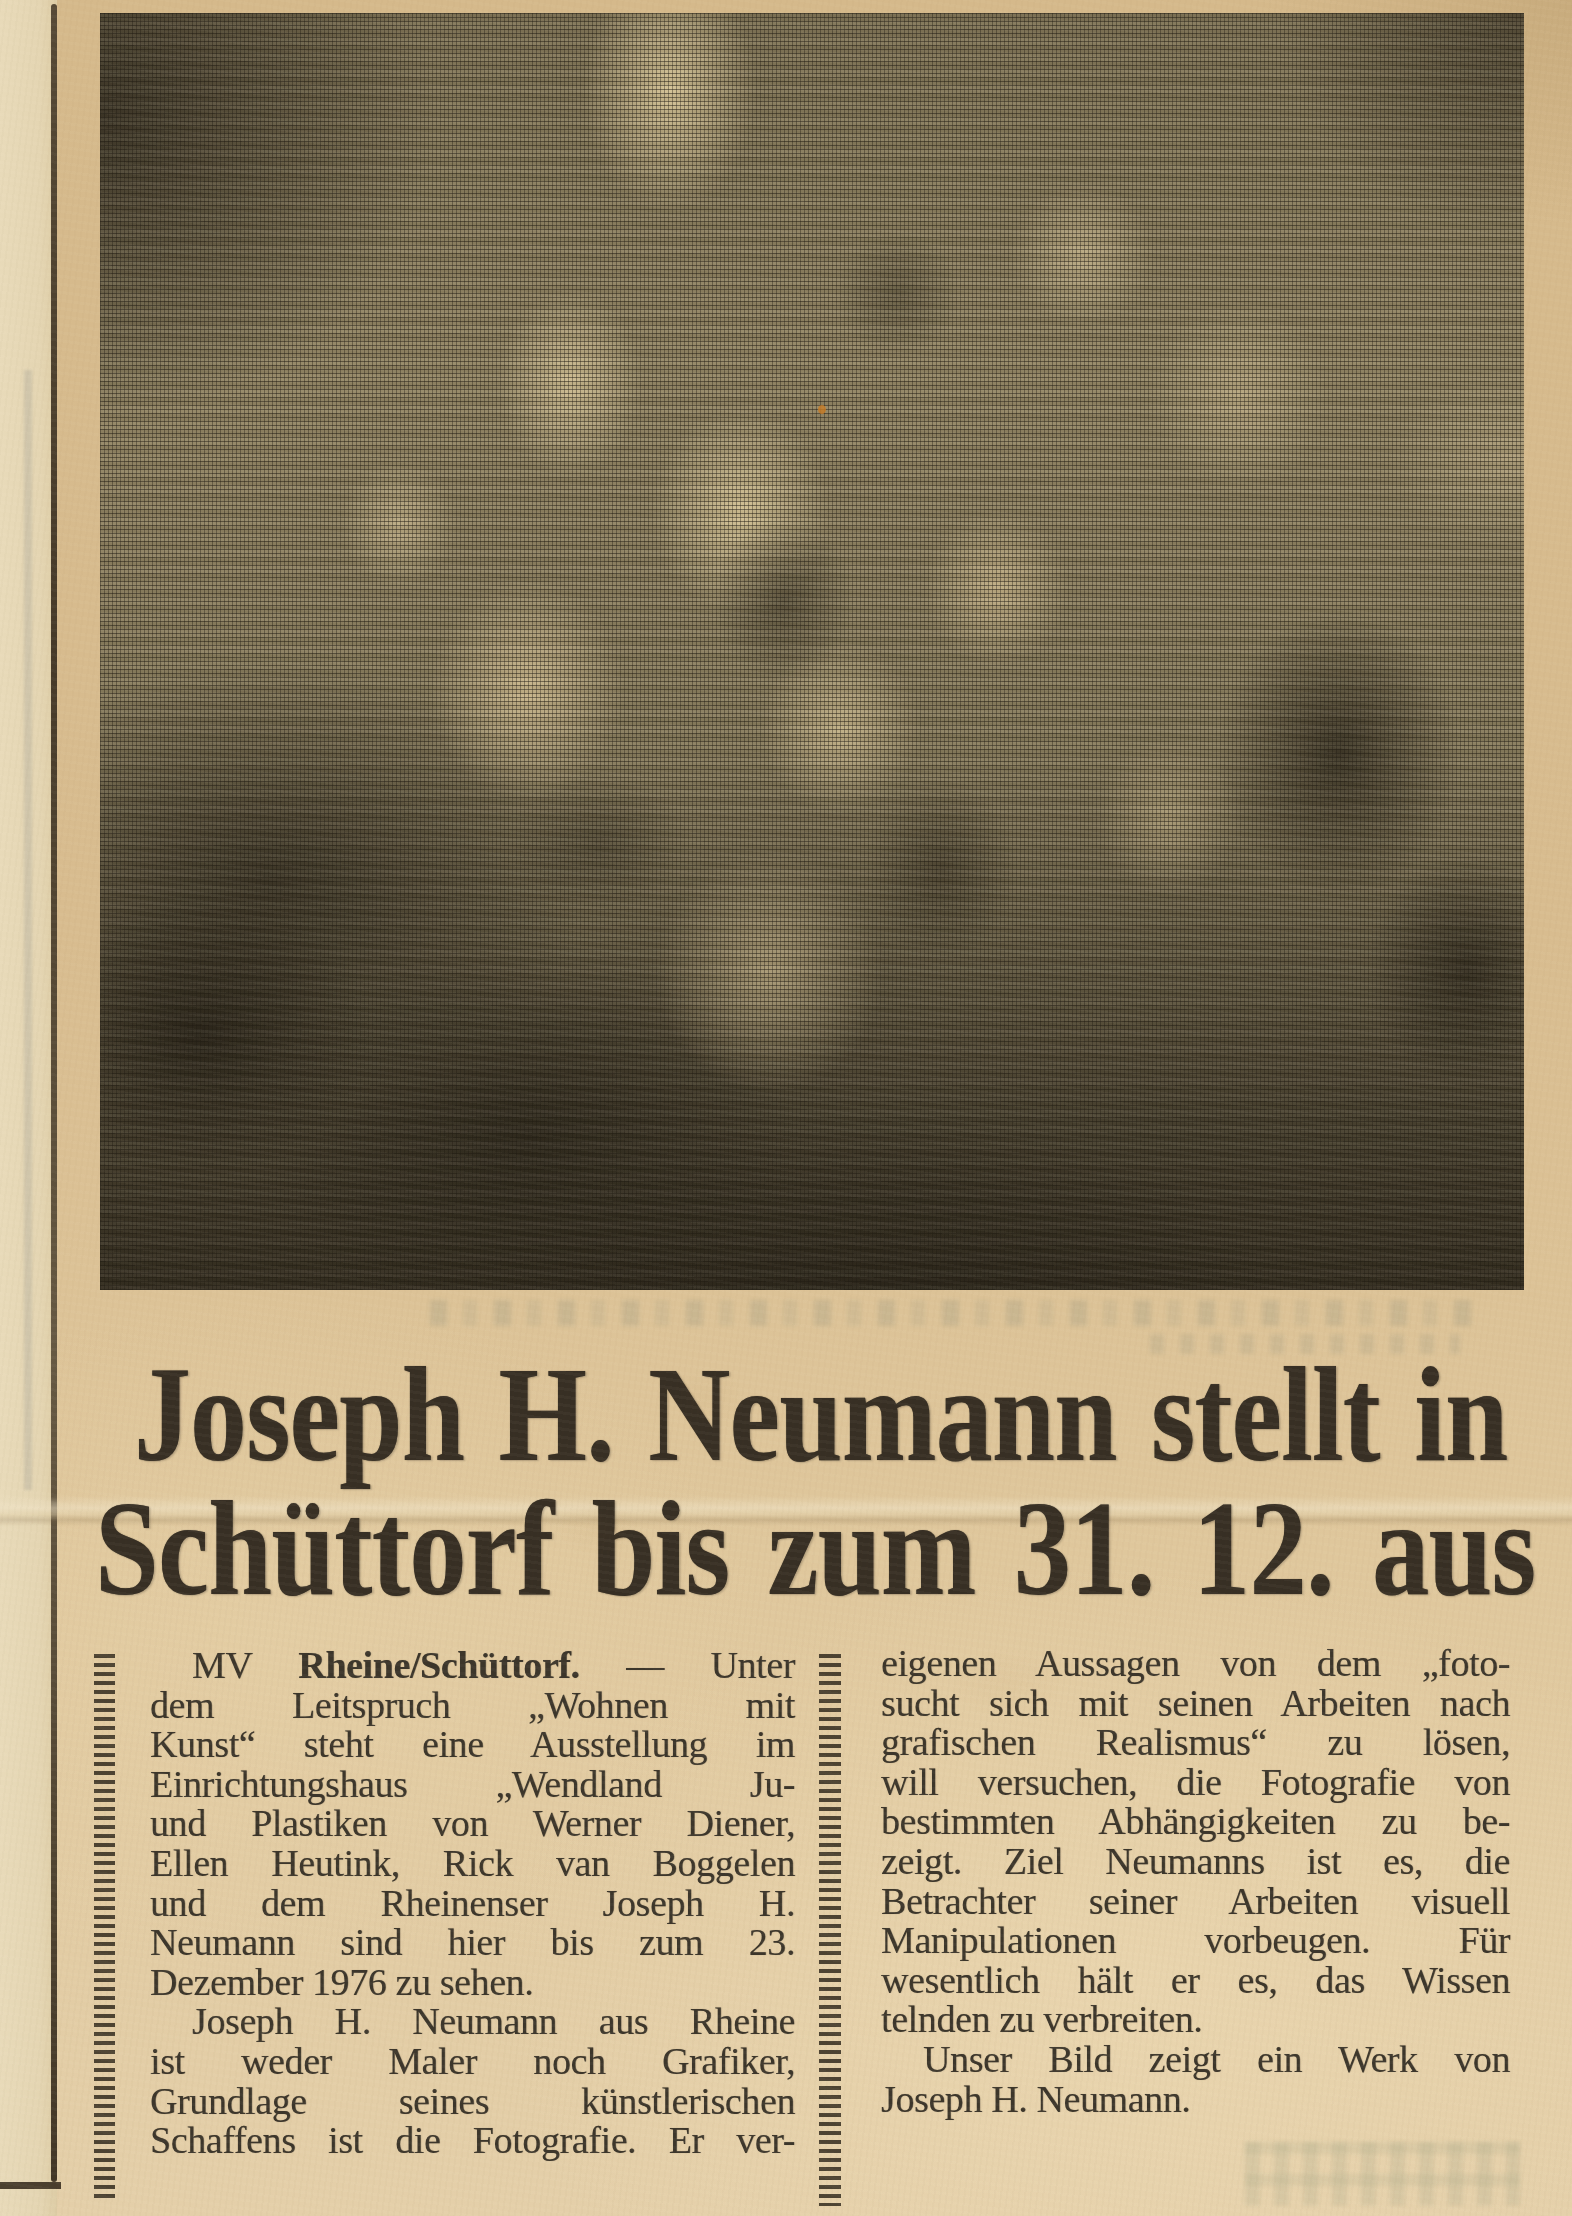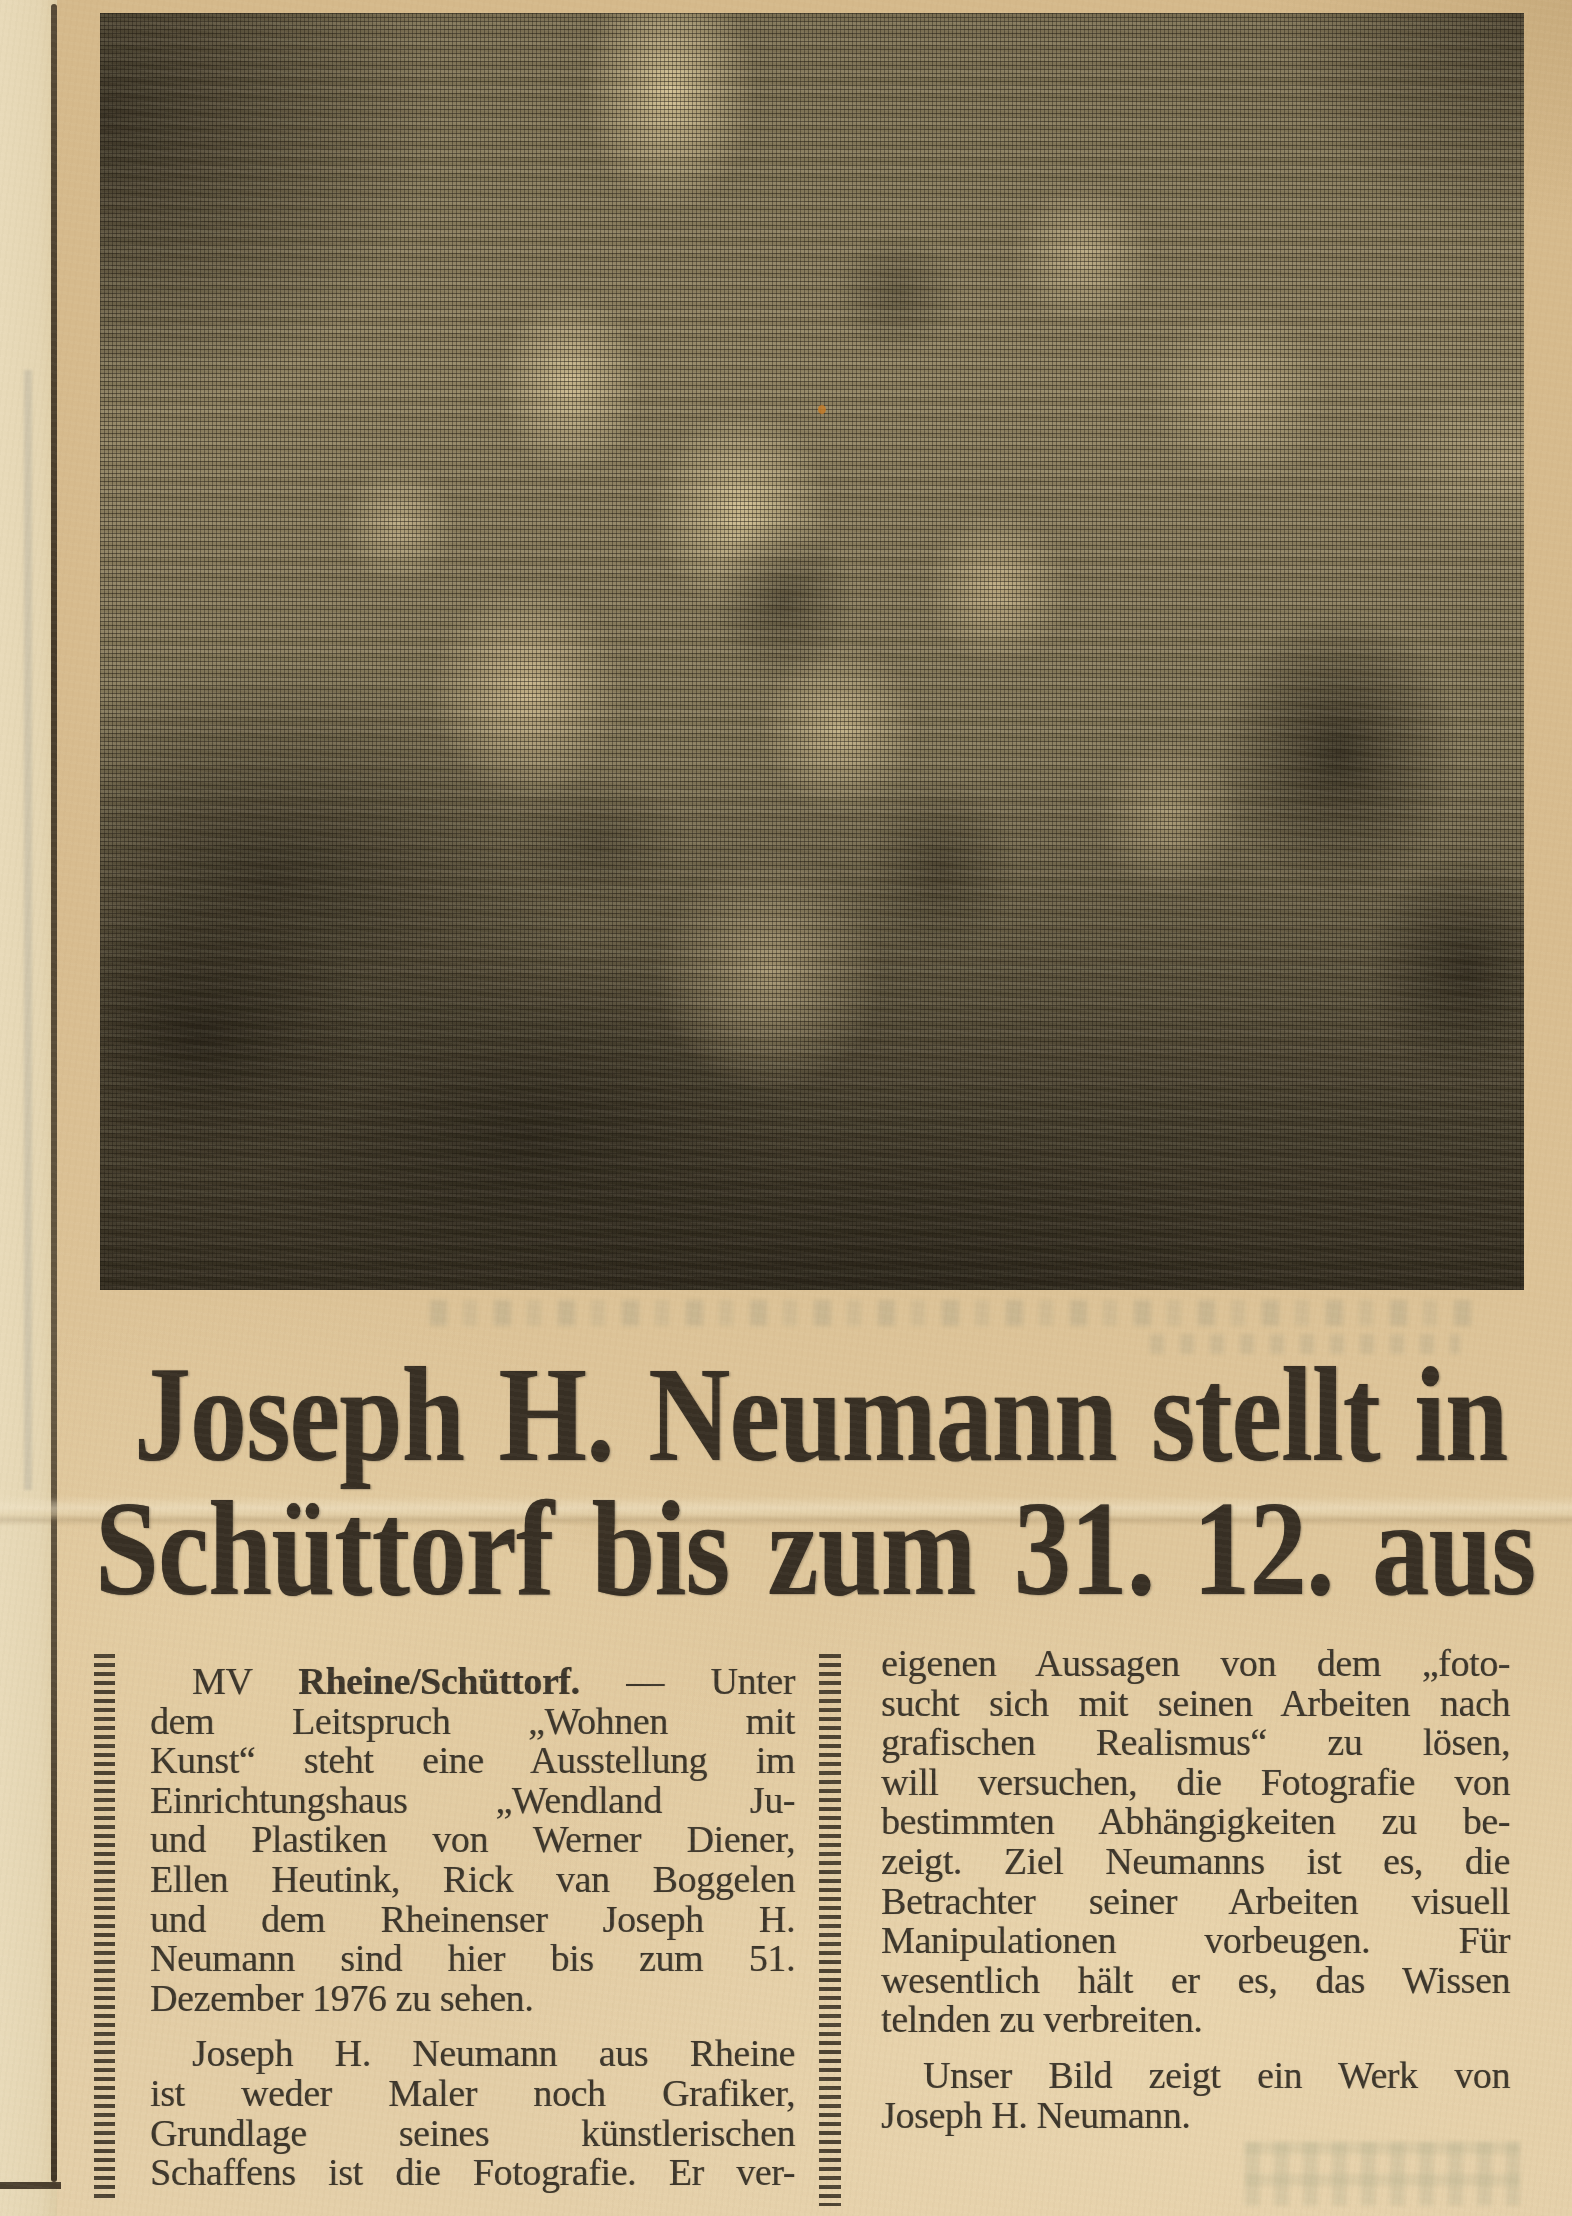--- a/index.html
+++ b/index.html
@@ -86,21 +86,21 @@
   .dash-left{left:94px;top:1654px;height:548px;}
   .dash-mid{left:819px;top:1654px;height:552px;width:22px;}
 
   .col{position:absolute;font-size:38px;line-height:39.6px;color:#3c362b;letter-spacing:-.4px;
     text-shadow:.5px .4px .7px rgba(60,52,40,.5);}
   .col-left{left:150px;top:1646px;width:645px;}
   .col-right{left:881px;top:1644px;width:629px;}
   .bline{height:39.6px;text-align:justify;}
   .jl{text-align-last:justify;}
   .ll{text-align-last:left;}
-  .ind{text-indent:42px;margin-top:16px;}
+  .ind{text-indent:42px;}
   .bline b{font-weight:700;}
 </style>
 </head>
 <body>
 
 <div class="page">
 
   <div class="margin-strip"></div>
   <div class="edge-shadow"></div>
   <div class="edge-vline"></div>
@@ -126,21 +126,21 @@
     <div class="bline jl ind">
       <span>MV </span><b>Rheine/Schüttorf.</b><span> — Unter</span>
     </div>
 
   <div class="bline jl">dem Leitspruch „Wohnen mit</div>
       <div class="bline jl">Kunst“ steht eine Ausstellung im</div>
       <div class="bline jl">Einrichtungshaus „Wendland Ju-</div>
       <div class="bline jl">und Plastiken von Werner Diener,</div>
       <div class="bline jl">Ellen Heutink, Rick van Boggelen</div>
       <div class="bline jl">und dem Rheinenser Joseph H.</div>
-      <div class="bline jl">Neumann sind hier bis zum 51.</div>
+      <div class="bline jl">Neumann sind hier bis zum 23.</div>
       <div class="bline ll">Dezember 1976 zu sehen.</div>
       <div class="bline jl ind">Joseph H. Neumann aus Rheine</div>
       <div class="bline jl">ist weder Maler noch Grafiker,</div>
       <div class="bline jl">Grundlage seines künstlerischen</div>
       <div class="bline jl">Schaffens ist die Fotografie. Er ver-</div>
     </div>
 
   <div class="col col-right">
 
   <div class="bline jl">eigenen Aussagen von dem „foto-</div>

